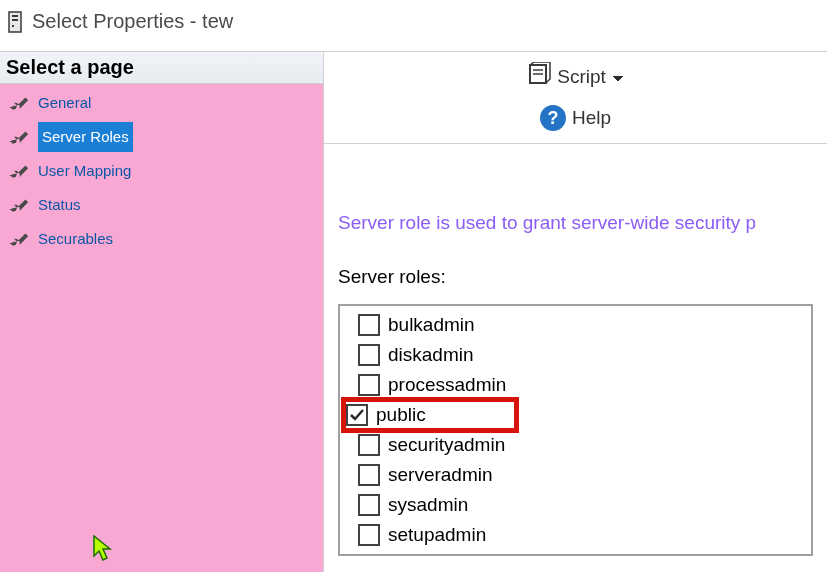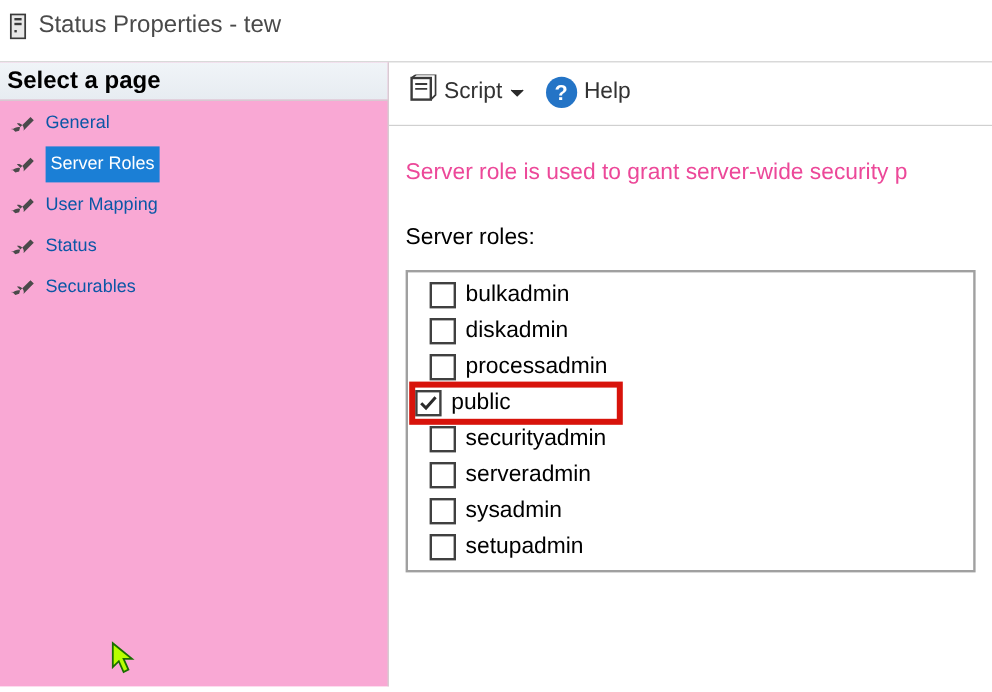--- a/index.html
+++ b/index.html
@@ -81,20 +81,21 @@
     .content-area {
       flex: 1;
       padding: 0;
     }
     .toolbar {
       display: flex;
       align-items: center;
       gap: 10px;
       border-bottom: 1px solid #d0d0d0;
       padding: 8px 12px 10px 12px;
+      flex-direction: column;
     }
     .toolbar-btn {
       display: inline-flex;
       align-items: center;
       gap: 6px;
       font-size: 19px;
       color: #333;
       background: none;
       border: none;
       cursor: pointer;
@@ -110,23 +111,24 @@
       align-items: center;
       justify-content: center;
       font-weight: bold;
       font-size: 18px;
     }
     .content-body {
       padding: 28px 14px 0 14px;
     }
     .description {
       font-size: 19px;
-      color: #ec4899;
+      color: #8b5cf6;
       margin-bottom: 32px;
       white-space: nowrap;
+      margin-top: 40px;
     }
     .roles-label {
       font-size: 19px;
       color: #000;
       margin-bottom: 16px;
     }
     .roles-box {
       border: 2px solid #a0a0a0;
       padding: 4px 6px;
     }
@@ -176,21 +178,21 @@
 
 <div class="titlebar">
   <span class="titlebar-icon">
     <svg viewBox="0 0 14 22" width="14" height="22">
       <rect x="1" y="1" width="12" height="20" fill="#e8e8e8" stroke="#3a3a3a" stroke-width="1.5"></rect>
       <rect x="4" y="4" width="6" height="2" fill="#3a3a3a"></rect>
       <rect x="4" y="8" width="6" height="2" fill="#3a3a3a"></rect>
       <rect x="4" y="14" width="2" height="2" fill="#3a3a3a"></rect>
     </svg>
   </span>
-  <span class="titlebar-text">Status Properties - tew</span>
+  <span class="titlebar-text">Select Properties - tew</span>
 </div>
 
 <div class="main-container">
 
   <div class="sidebar">
     <div class="sidebar-header">Select a page</div>
     <div class="sidebar-list">
 
       <div class="sidebar-item">
         <span class="icon">

